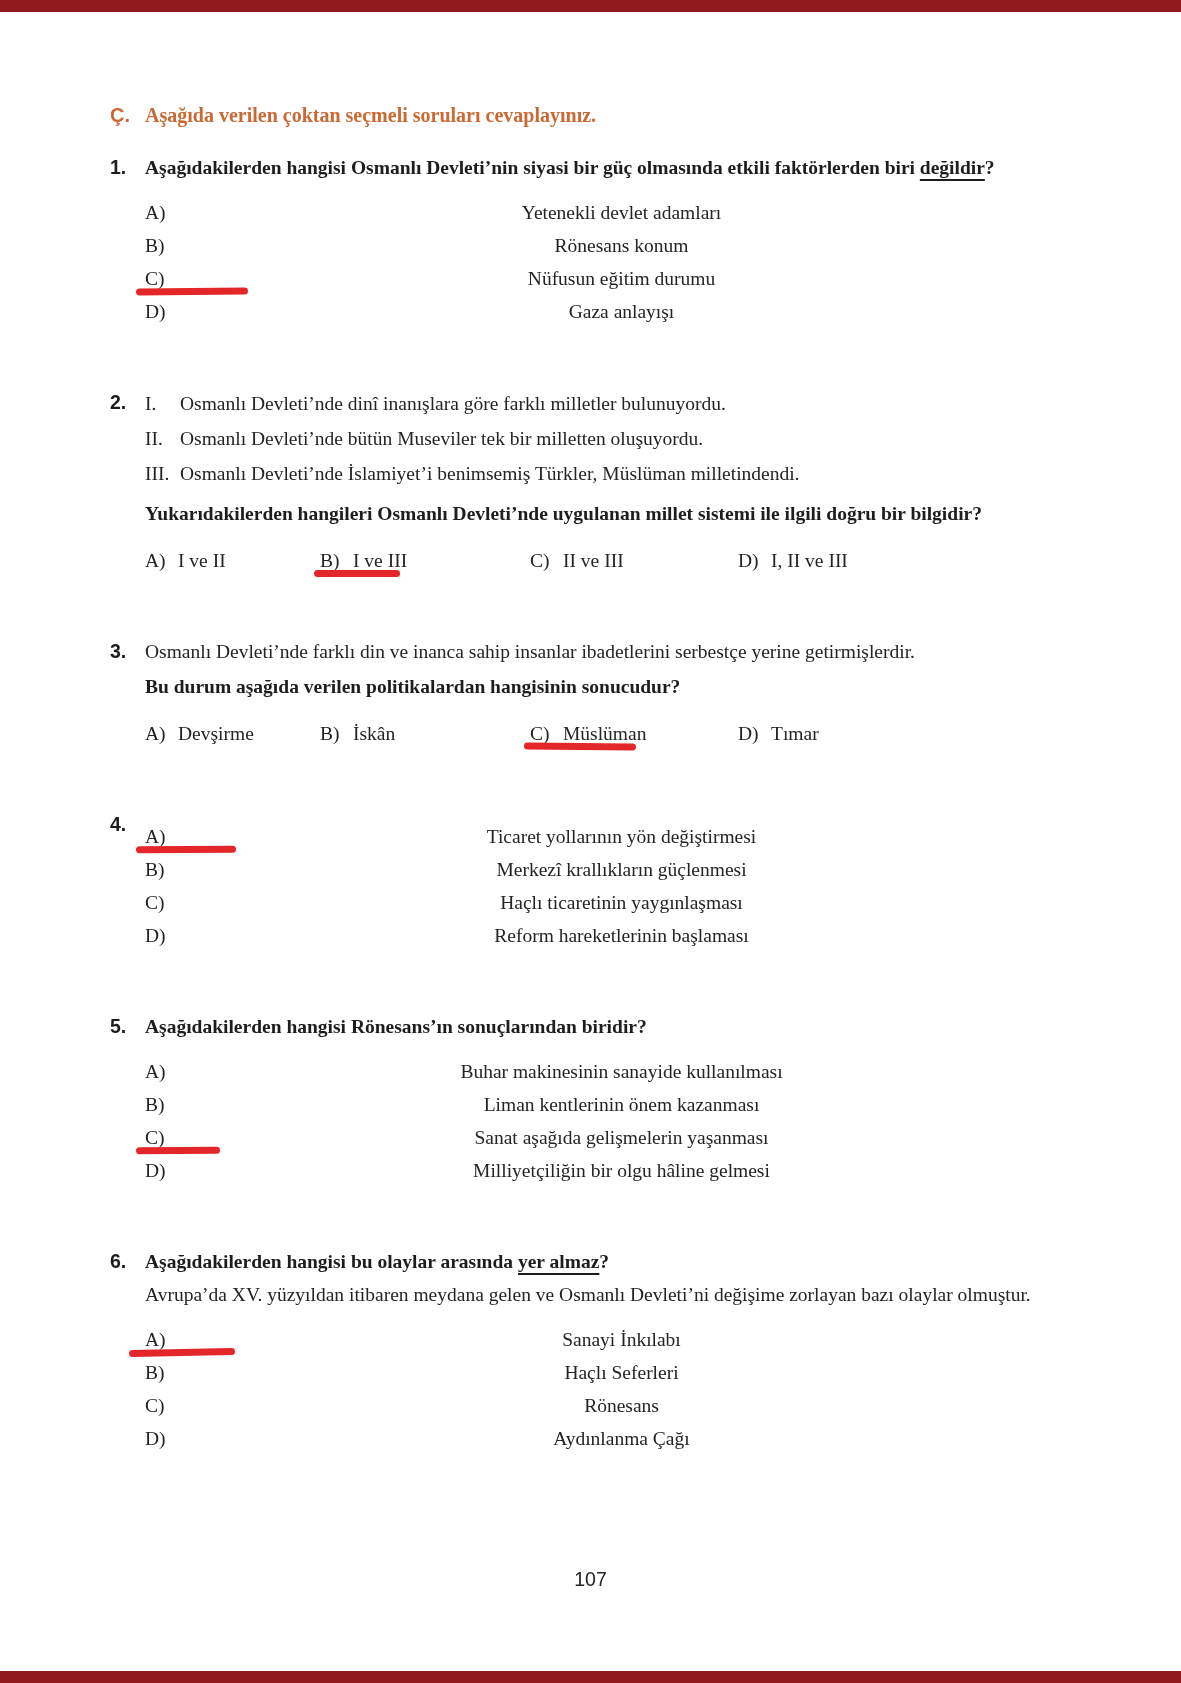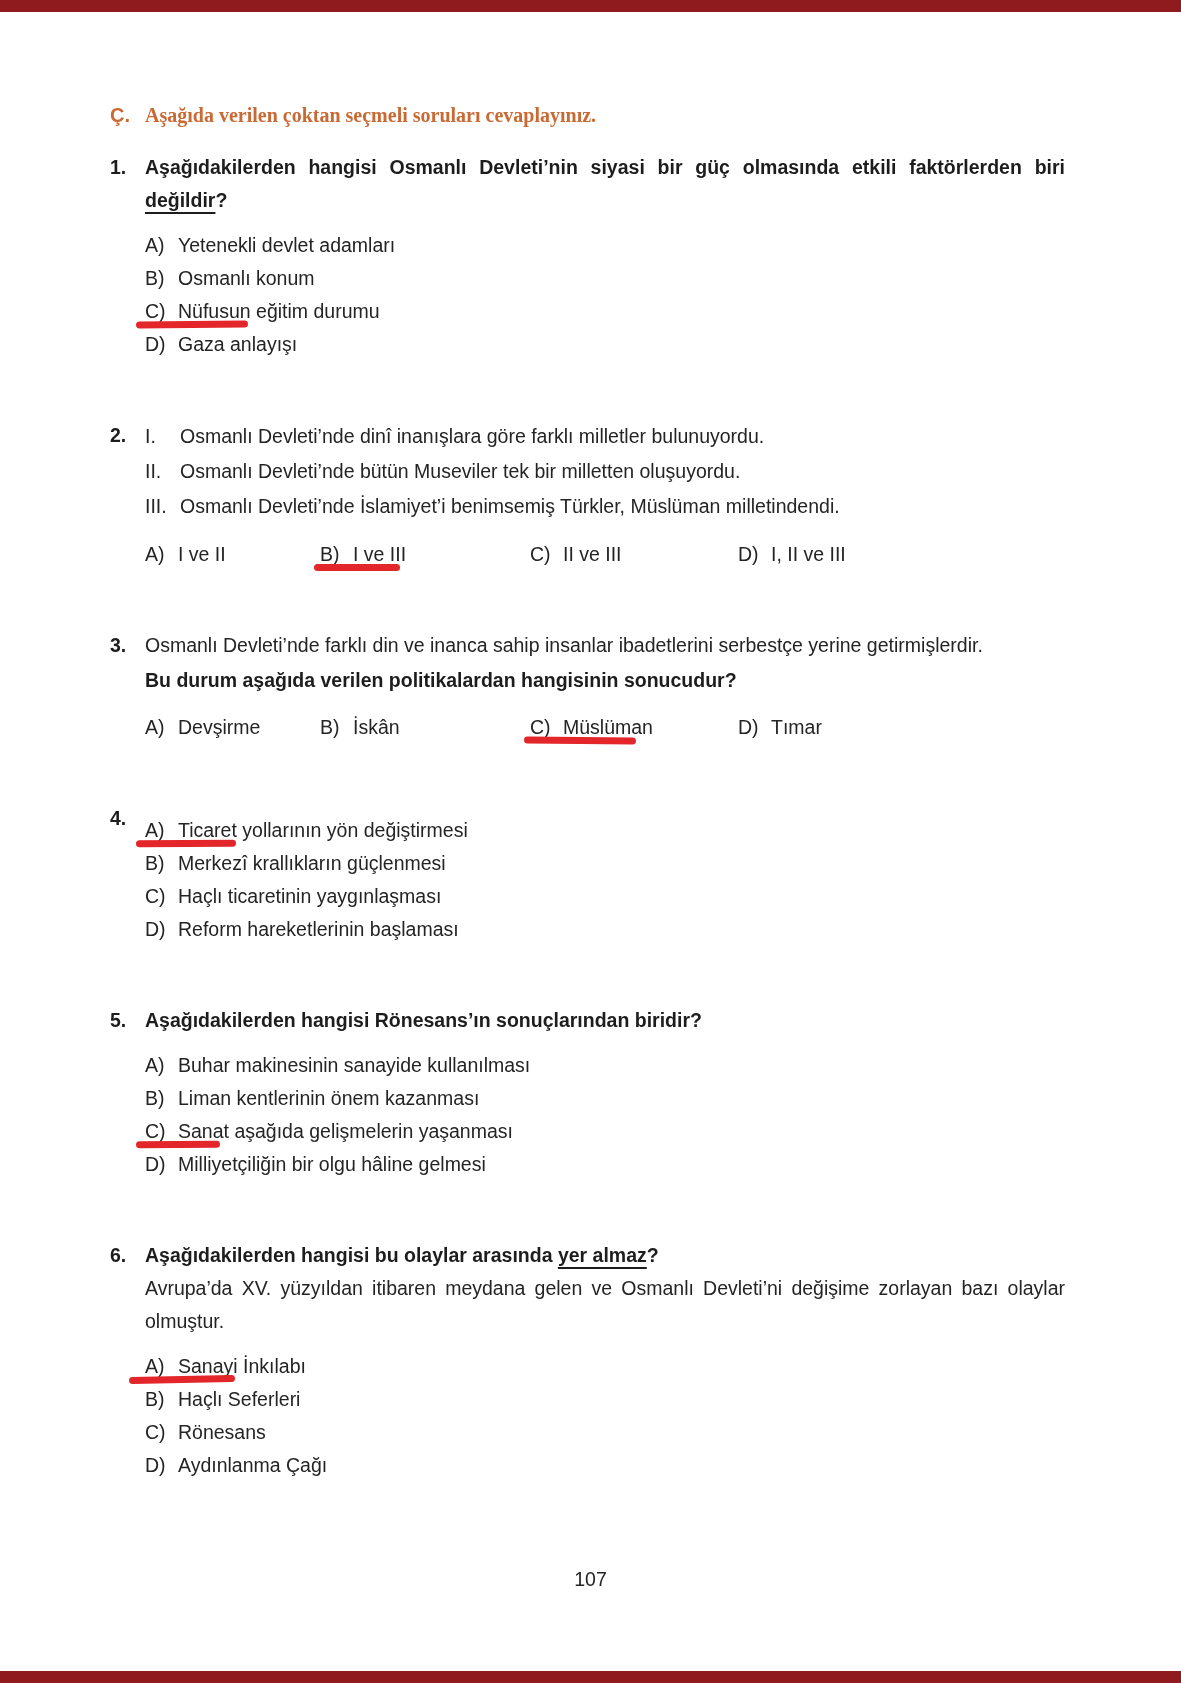--- a/index.html
+++ b/index.html
@@ -18,37 +18,37 @@
   .content{position:absolute;left:110px;top:103px;width:955px;}
 
   
   .sec-header{display:flex;font-size:20px;font-weight:bold;color:#c96a35;line-height:24px;margin-bottom:24px;}
   .sec-letter{width:35px;flex:0 0 35px;}
   .sec-text{flex:1;font-family:Liberation Serif, serif;}
 
   
   .q{display:flex;margin-bottom:58px;}
   .qnum{width:35px;flex:0 0 35px;font-weight:bold;font-size:19.5px;line-height:33px;color:#1d1d1d;}
-  .qbody{flex:1;width:920px;}
+  .qbody{flex:1;width:920px;font-family:Liberation Serif, serif;}
   .stem{font-size:19.5px;line-height:33px;text-align:justify;color:#242424;}
   .stem.bold{font-weight:bold;color:#1d1d1d;}
   .stem .u-word{text-decoration:underline;text-decoration-thickness:1.5px;text-underline-offset:5px;}
   .lead{margin-bottom:2px;}
 
   
   .premise{display:flex;font-size:19.5px;line-height:35px;}
   .pnum{width:35px;flex:0 0 35px;}
   .ptext{flex:1;}
   .premise-group{margin-bottom:6px;}
 
   
   .opts{margin-top:12px;}
   .opt{position:relative;display:flex;font-size:19.5px;line-height:33px;}
   .letter{width:33px;flex:0 0 33px;}
-  .otext{flex:1;}
+  .otext{flex:1;text-align:center;}
 
   
   .opts-inline{display:flex;margin-top:14px;font-size:19.5px;line-height:33px;}
   .iopt{position:relative;display:flex;}
   .iopt.c1{width:175px;flex:0 0 175px;}
   .iopt.c2{width:210px;flex:0 0 210px;}
   .iopt.c3{width:208px;flex:0 0 208px;}
   .iopt.c4{flex:1;}
 
   
@@ -76,21 +76,21 @@
       <div class="qnum">1.</div>
       <div class="qbody">
         <div class="stem bold"><span>Aşağıdakilerden hangisi Osmanlı Devleti’nin siyasi bir güç olmasında etkili faktörlerden biri </span><span class="u-word">değildir</span><span>?</span></div>
         <div class="opts">
           <div class="opt">
             <span class="letter">A)</span>
             <span class="otext">Yetenekli devlet adamları</span>
           </div>
           <div class="opt">
             <span class="letter">B)</span>
-            <span class="otext">Osmanlı konum</span>
+            <span class="otext">Rönesans konum</span>
           </div>
           <div class="opt">
             <span class="letter">C)</span>
             <span class="otext">Nüfusun eğitim durumu</span>
             <div class="marker" style="width:112px;transform:rotate(-0.6deg);"></div>
           </div>
           <div class="opt">
             <span class="letter">D)</span>
             <span class="otext">Gaza anlayışı</span>
           </div>
@@ -108,20 +108,21 @@
           </div>
           <div class="premise">
             <span class="pnum">II.</span>
             <span class="ptext">Osmanlı Devleti’nde bütün Museviler tek bir milletten oluşuyordu.</span>
           </div>
           <div class="premise">
             <span class="pnum">III.</span>
             <span class="ptext">Osmanlı Devleti’nde İslamiyet’i benimsemiş Türkler, Müslüman milletindendi.</span>
           </div>
         </div>
+        <div class="stem bold">Yukarıdakilerden hangileri Osmanlı Devleti’nde uygulanan millet sistemi ile ilgili doğru bir bilgidir?</div>
         <div class="opts-inline">
           <div class="iopt c1">
             <span class="letter">A)</span>
             <span>I ve II</span>
           </div>
           <div class="iopt c2">
             <span class="letter">B)</span>
             <span>I ve III</span>
             <div class="marker" style="width:86px;left:-6px;"></div>
           </div>

